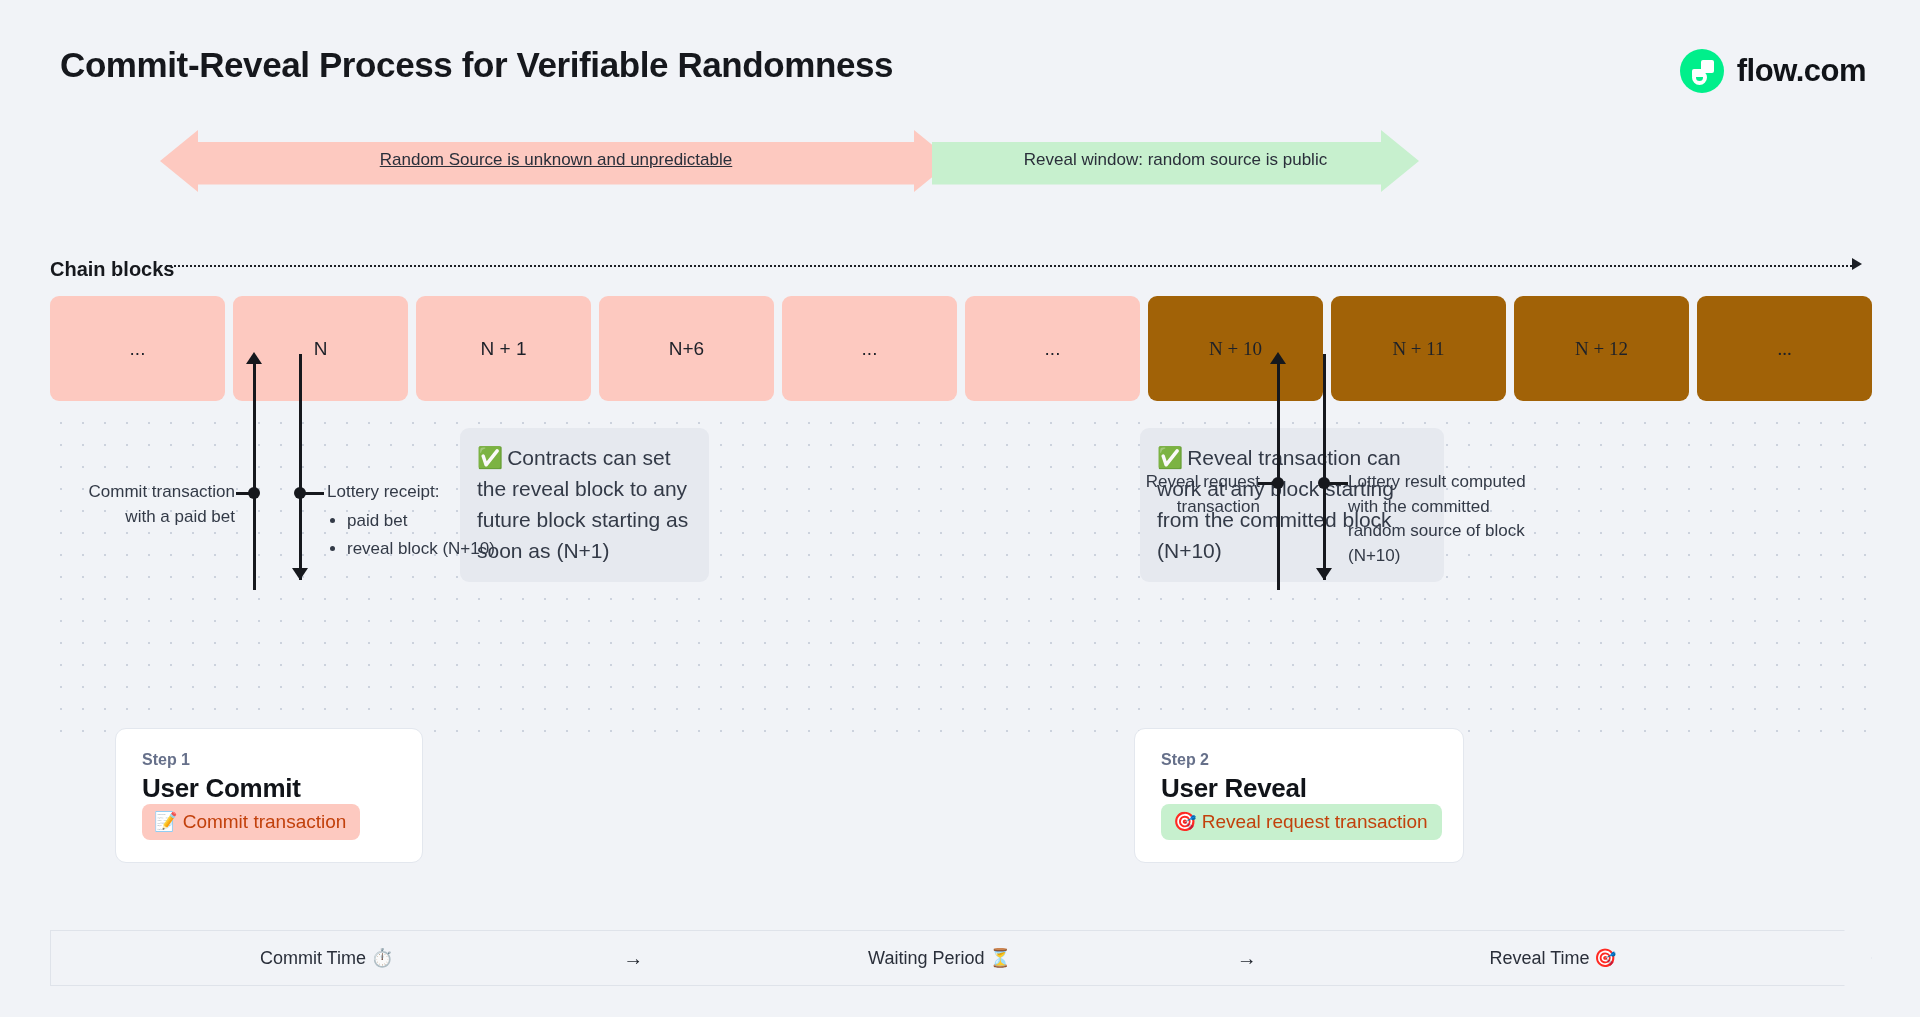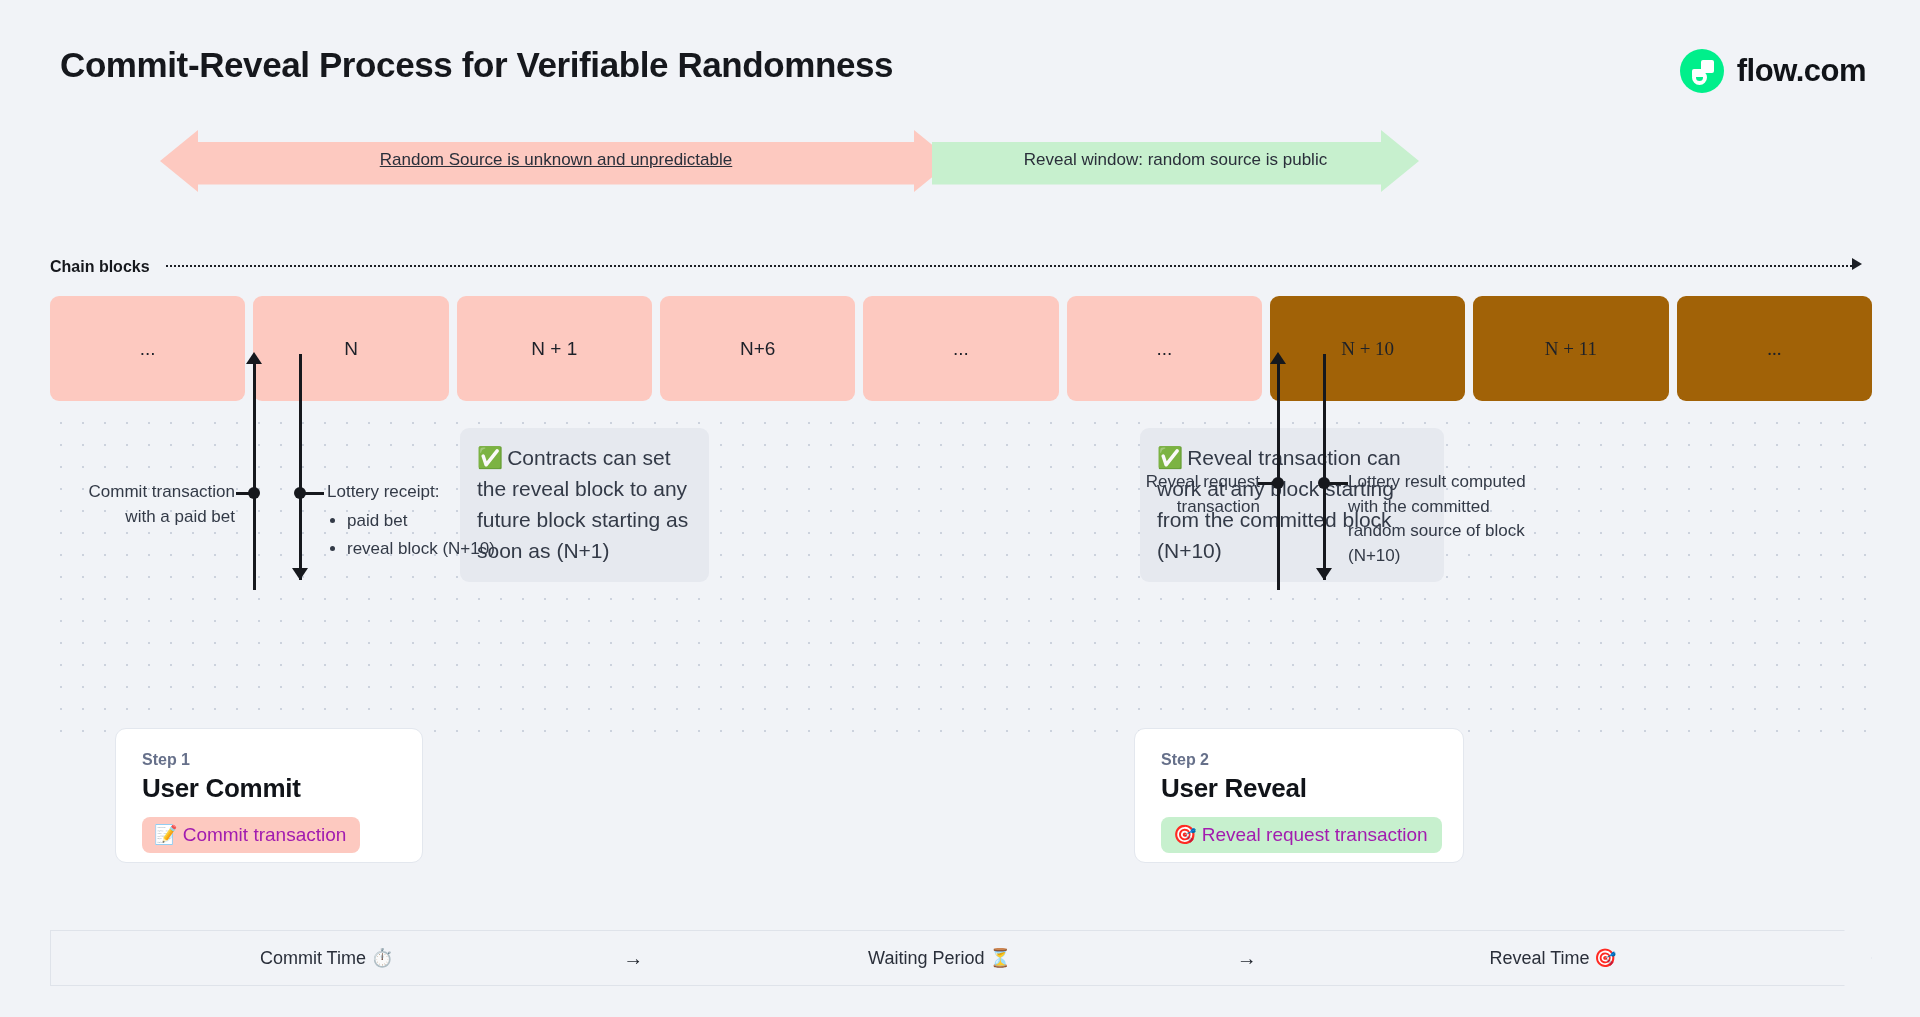--- a/index.html
+++ b/index.html
@@ -64,21 +64,21 @@
     background: #c7f0ce;
     clip-path: polygon(0 12px, calc(100% - 38px) 12px, calc(100% - 38px) 0,
                        100% 50%, calc(100% - 38px) 100%, calc(100% - 38px) 88%,
                        0 88%);
   }
   .banner span { padding-bottom: 2px; }
 
   
   .chain-label {
     position: absolute; left: 50px; top: 258px;
-    font-size: 16px; font-weight: 700; color: #16181d;
+    font-size: 20px; font-weight: 700; color: #16181d;
   }
   .chain-line {
     position: absolute; left: 166px; top: 265px; width: 1690px;
     border-top: 2px dotted #1c1f26;
   }
   .chain-arrowhead {
     position: absolute; left: 1852px; top: 258px;
     width: 0; height: 0;
     border-left: 10px solid #1c1f26;
     border-top: 6px solid transparent;
@@ -141,23 +141,23 @@
   .step-card {
     position: absolute; background: #ffffff;
     border: 1px solid #e3e7ee; border-radius: 11px;
     padding: 22px 26px 26px 26px; box-sizing: border-box;
   }
   #step-1 { left: 115px;  top: 728px; width: 308px; height: 135px; }
   #step-2 { left: 1134px; top: 728px; width: 330px; height: 135px; }
   .step-eyebrow { font-size: 16px; font-weight: 700; color: #66708a; }
   .step-title { font-size: 26px; font-weight: 700; color: #111419; margin-top: 4px; letter-spacing: -0.3px; }
   .step-pill {
-    display: inline-block; margin-top: 13px;
+    display: inline-block; 
     padding: 6px 14px 7px 12px; border-radius: 8px;
-    font-size: 19px; color: #a21caf; white-space: nowrap;
+    font-size: 19px; color: #c2410c; white-space: nowrap;
   }
   .step-pill.pink  { background: #fdc9c0; }
   .step-pill.green { background: #c7f0ce; }
   .step-pill .emo { margin-right: 5px; }
 
   
   .timeline {
     position: absolute; left: 50px; top: 930px;
     width: 1822px; height: 56px;
     background: #f1f3f7; border: 1px solid #dfe3ea; box-sizing: border-box;
@@ -221,20 +221,23 @@
       <div class="block pink">
         <span>...</span>
       </div>
       <div class="block green">
         <span>N + 10</span>
       </div>
       <div class="block green">
         <span>N + 11</span>
       </div>
       <div class="block green">
+        <span>N + 12</span>
+      </div>
+      <div class="block green">
         <span>...</span>
       </div>
     </div>
 
   <div class="dotgrid"></div>
 
   <div class="callout" id="callout-left">
     <span class="tick">✅</span><span>Contracts can set the reveal block to any future block starting as soon as (N+1)</span>
   </div>
   <div class="callout" id="callout-right">

